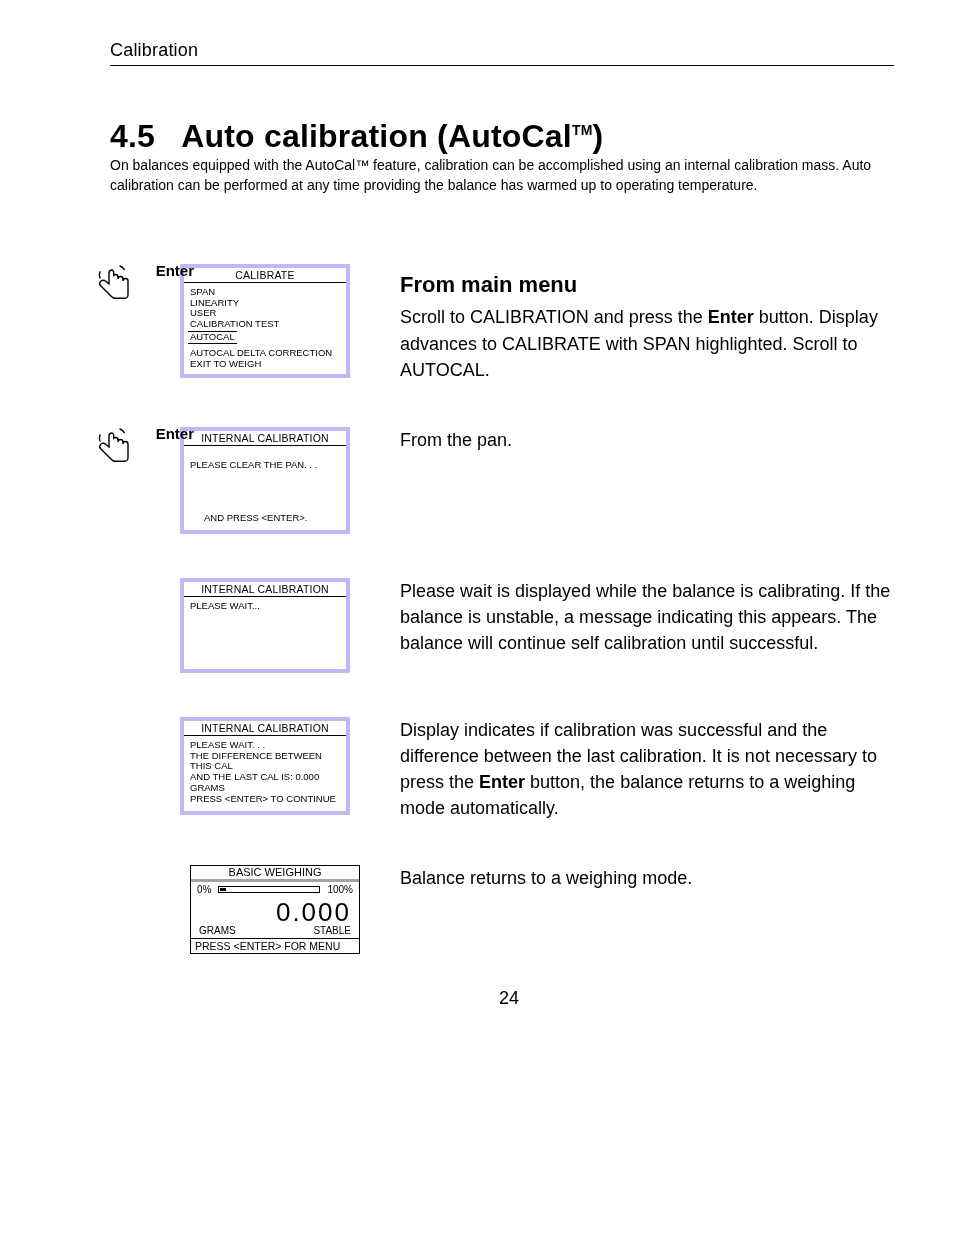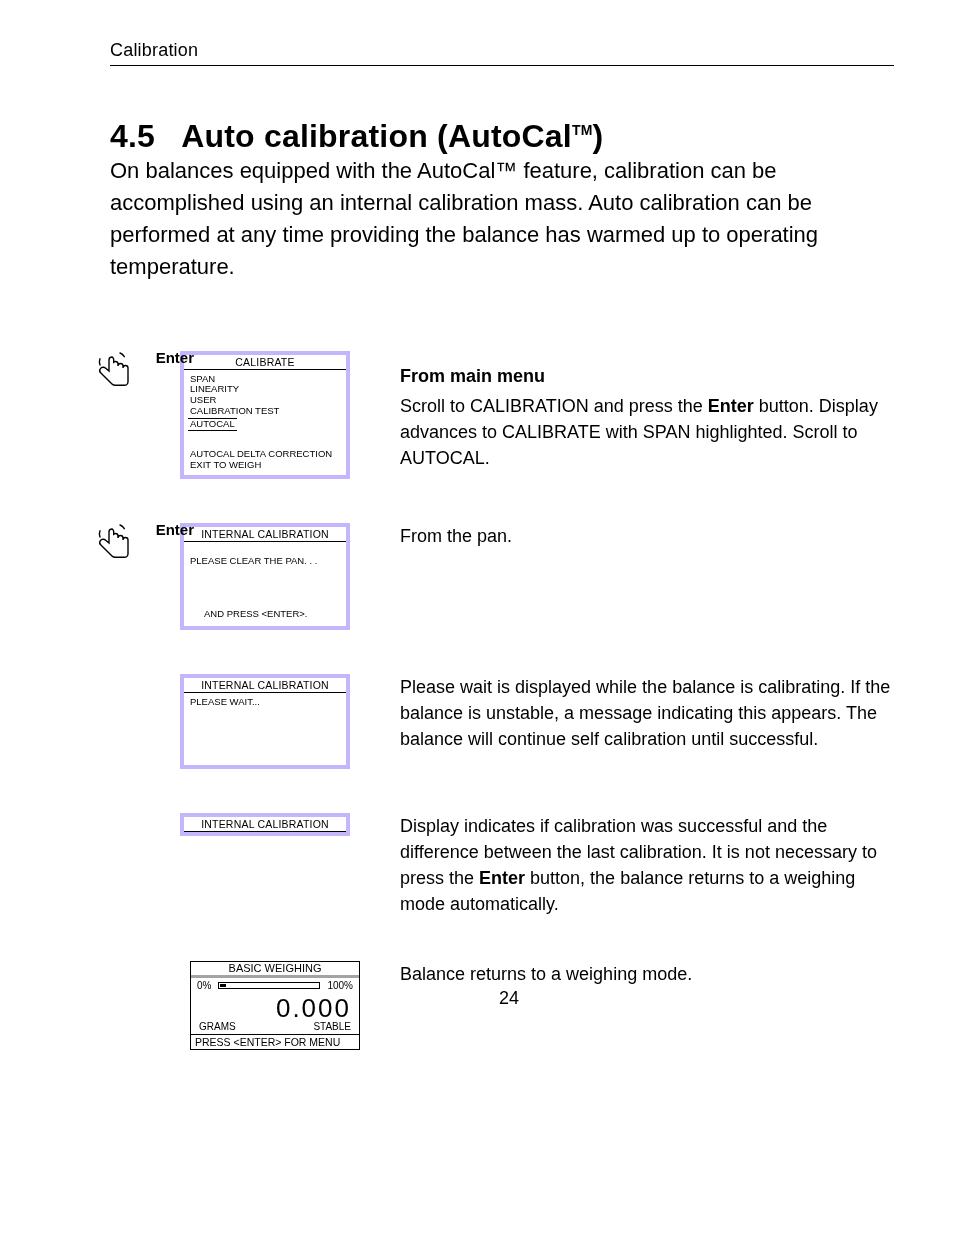--- a/index.html
+++ b/index.html
@@ -30,21 +30,21 @@
   h1.title {
     font-family: "Arial Narrow", "Helvetica Neue Condensed", Arial, sans-serif;
     font-stretch: condensed;
     font-weight: 700;
     font-size: 32px;
     margin: 0 0 0 0;
     letter-spacing: 0.2px;
   }
   h1.title .tm { font-size: 14px; vertical-align: super; }
   p.intro {
-    font-size: 22px;
+    font-size: 14px;
     line-height: 1.45;
     margin: 0 0 68px 0;
   }
   .row {
     display: flex;
     align-items: flex-start;
     margin-bottom: 44px;
   }
   .enter-col {
     width: 80px;
@@ -91,36 +91,36 @@
     box-sizing: border-box;
   }
   .menu-item { white-space: nowrap; }
   .menu-item.hl {
     display: inline-block;
     border-top: 1px solid #000;
     border-bottom: 1px solid #000;
     padding: 0 2px;
     margin-left: -2px;
     margin-top: 1px;
-    margin-bottom: 18px;
+    margin-bottom: 4px;
     text-align: right;
   }
   .centered-line { text-align: center; margin-top: 42px; }
   .text-col {
     flex: 1;
     font-size: 18px;
     line-height: 1.45;
     padding-left: 20px;
   }
   .text-col h3 {
     font-family: "Arial Narrow", Arial, sans-serif;
     font-stretch: condensed;
     font-weight: 700;
-    font-size: 18px;
-    margin: 12px 0 4px 0;
+    font-size: 22px;
+    margin: 5px 0 4px 0;
   }
   .text-col p { margin: 0; }
   .text-col b { font-weight: 700; }
 
   
   .weigh-screen {
     border: 1px solid #000;
     width: 170px;
     font-family: "Arial Narrow", Arial, sans-serif;
     font-stretch: condensed;
@@ -273,20 +273,26 @@
     <div class="text-col">
       <p>Please wait is displayed while the balance is calibrating.  If the balance is unstable, a message indicating this appears.  The balance will continue self calibration until successful.</p>
     </div>
   </div>
 
   <div class="row">
     <div class="enter-col"></div>
     <div class="screen-col">
       <div class="screen">
         <div class="screen-title">INTERNAL CALIBRATION</div>
+        <div class="screen-body" style="min-height:72px">
+          <div>PLEASE WAIT. . .</div>
+          <div>THE DIFFERENCE BETWEEN THIS CAL</div>
+          <div>AND THE LAST CAL IS: 0.000 GRAMS</div>
+          <div>PRESS &lt;ENTER&gt; TO CONTINUE</div>
+        </div>
       </div>
     </div>
     <div class="text-col">
       <p>
         <span>Display indicates if calibration was successful and the difference between the last calibration.  It is not necessary to press the </span><b>Enter</b><span> button, the balance returns to a weighing mode automatically.</span>
       </p>
     </div>
   </div>
 
   <div class="row">

